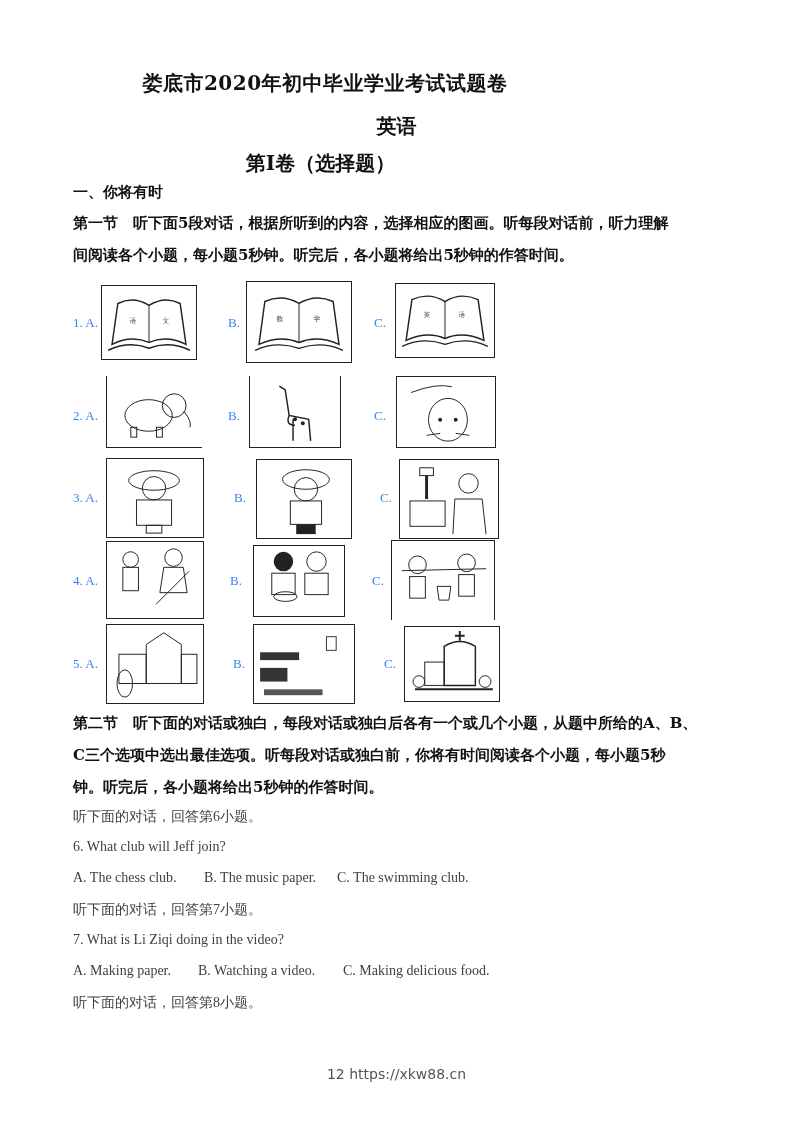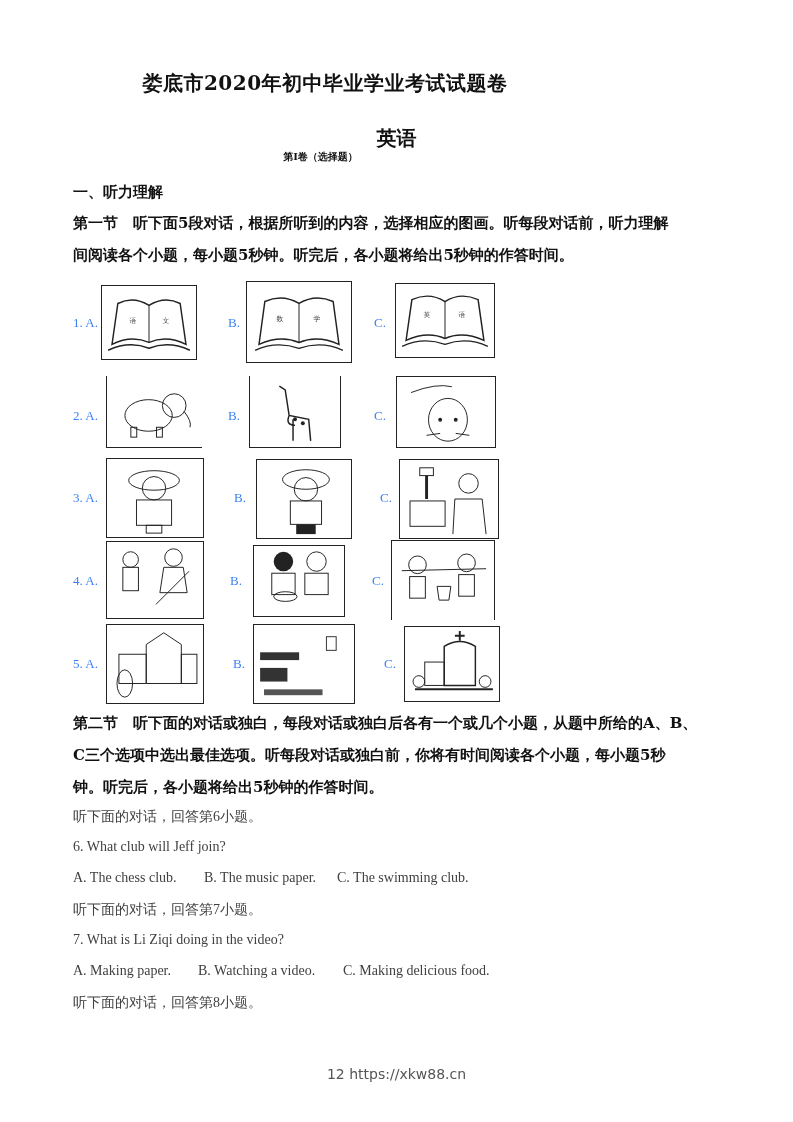--- a/index.html
+++ b/index.html
@@ -1,38 +1,38 @@
 <!DOCTYPE html>
 <html><head>
 <meta charset="utf-8">
 <style>
   html, body { margin: 0; padding: 0; background: #ffffff; }
   body { width: 793px; height: 1122px; position: relative; overflow: hidden;
          font-family: "DejaVu Serif", "Liberation Serif", serif; color: #111; }
   .abs { position: absolute; }
   .title { top: 70px; left: 0; width: 650px; text-align: center; font-size: 20px; font-weight: bold; letter-spacing: 0.5px; }
-  .subject { top: 125px; left: 0; width: 793px; text-align: center; font-size: 20px; font-weight: bold; }
-  .vol { top: 150px; left: 0; width: 641px; text-align: center; font-size: 10px; font-weight: bold; }
+  .subject { top: 113px; left: 0; width: 793px; text-align: center; font-size: 20px; font-weight: bold; }
+  .vol { top: 150px; left: 0; width: 641px; text-align: center; font-size: 20px; font-weight: bold; }
   .sec { left: 73px; font-size: 15px; font-weight: bold; }
   .para { left: 73px; width: 650px; font-size: 15px; font-weight: bold; line-height: 32px; }
   .qlabel { font-family: "Liberation Serif", serif; font-size: 13px; color: #3b82f6; }
   .pic { border: 1.5px solid #222; background: #fff; box-sizing: border-box; overflow: hidden; }
   .pic svg { width: 100%; height: 100%; display: block; }
   .small { left: 73px; font-size: 14px; color: #404040; font-family: "Liberation Serif", serif; }
   .opt { position: absolute; }
   .footer { top: 1066px; left: 0; width: 793px; text-align: center; font-size: 14px; color: #555; font-family: "DejaVu Sans", sans-serif; }
 </style>
 </head>
 <body>
 
 <div class="abs title">娄底市2020年初中毕业学业考试试题卷</div>
 <div class="abs subject">英语</div>
 <div class="abs vol">第Ⅰ卷（选择题）</div>
 
-<div class="abs sec" style="top:183px;">一、听力理解</div>
+<div class="abs sec" style="top:183px;">一、你将有时</div>
 <div class="abs para" style="top:207px;">
   <div>第一节　听下面5段对话，根据所听到的内容，选择相应的图画。听每段对话前，听力理解</div>
   <div>间阅读各个小题，每小题5秒钟。听完后，各小题将给出5秒钟的作答时间。</div>
 </div>
 
 <div class="abs qlabel" style="top:315px;left:73px;">1. A.</div>
 <div class="abs pic" style="top:285px;left:101px;width:96px;height:75px;">
   <svg viewBox="0 0 96 75">
       <path d="M10 60 Q30 50 48 58 Q66 50 86 60 L80 18 Q64 10 48 20 Q32 10 16 18 Z" fill="none" stroke="#222" stroke-width="1.5"></path>
       <line x1="48" y1="20" x2="48" y2="58" stroke="#222"></line>

